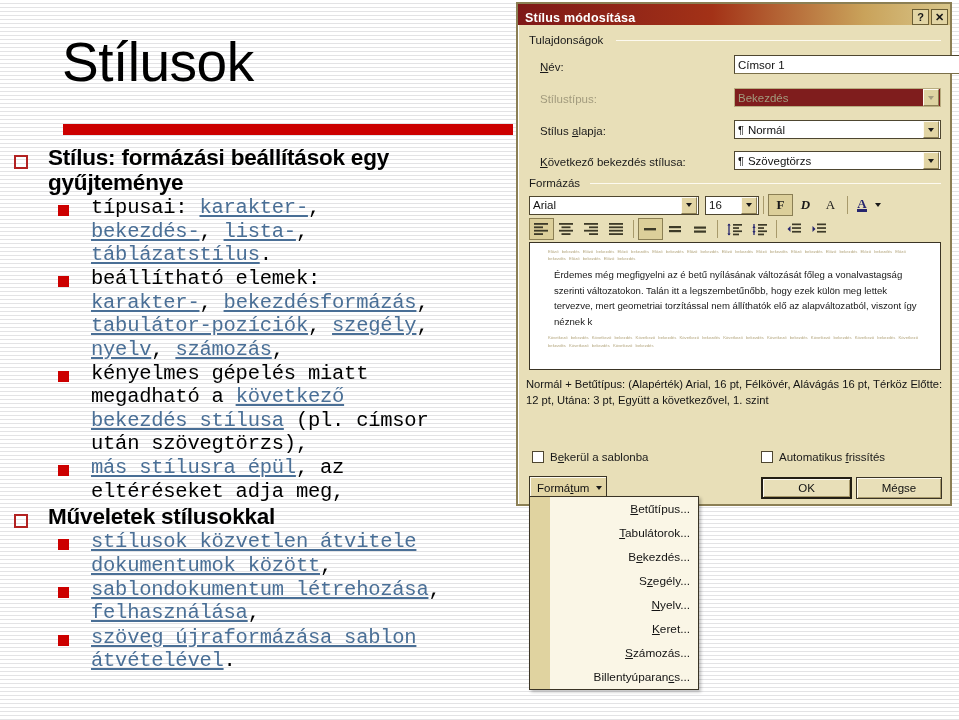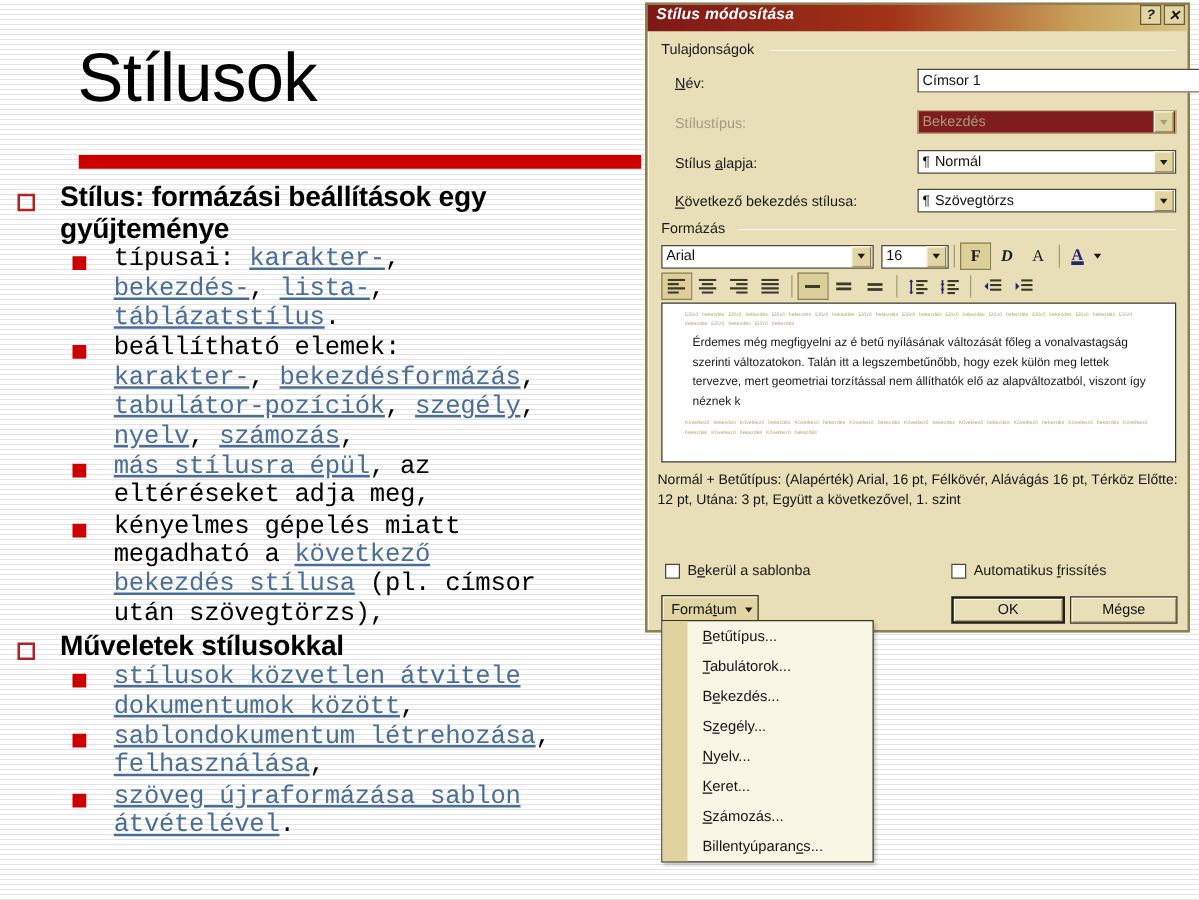--- a/index.html
+++ b/index.html
@@ -105,23 +105,22 @@
     border: 2px solid #8B7F54;
     box-shadow: 1px 1px 0 #ffffff inset;
     font-size: 11px;
     color: #1a1a1a;
   }
 
   #titlebar {
     height: 21px;
     background: linear-gradient(to right, #7E1818 0%, #A33217 45%, #C9A25A 80%, #D8C68A 100%);
     display: flex;
-    align-items: flex-start;
+    align-items: flex-end;
     padding: 0 2px 0 7px;
-    font-style: italic;
   }
   #titlebar-text {
     color: #ffffff;
     font-weight: bold;
     font-size: 12.5px;
     letter-spacing: 0.2px;
     flex: 1;
   }
   .tb-btn {
     width: 17px; height: 16px;
@@ -305,25 +304,26 @@
     z-index: 50;
   }
   #menu-gutter {
     position: absolute;
     left: 0; top: 0;
     width: 20px; height: 100%;
     background: #E0D3A0;
   }
   .mi {
     position: relative;
-    padding: 4px 8px 4px 32px;
+    padding: 4px 8px 4px 46px;
     font-size: 11.8px;
     color: #141414;
     line-height: 16px;
     white-space: nowrap;
+    text-align: right;
   }
   .mi u { text-decoration: underline; }
 </style>
 </head>
 <body>
 
 <div id="slide">
 
   <div id="slide-title">Stílusok</div>
 
@@ -341,26 +341,26 @@
       <div class="lvl2-text">típusai: <span class="lk">karakter-</span>, <span class="lk">bekezdés-</span>, <span class="lk">lista-</span>, <span class="lk">táblázatstílus</span>.</div>
     </div>
 
     <div class="lvl2">
       <div class="bullet-sq"></div>
       <div class="lvl2-text">beállítható elemek: <span class="lk">karakter-</span>, <span class="lk">bekezdésformázás</span>, <span class="lk">tabulátor-pozíciók</span>, <span class="lk">szegély</span>, <span class="lk">nyelv</span>, <span class="lk">számozás</span>,</div>
     </div>
 
     <div class="lvl2">
       <div class="bullet-sq"></div>
+      <div class="lvl2-text">kényelmes gépelés miatt megadható a <span class="lk">következő bekezdés stílusa</span> (pl. címsor után szövegtörzs),</div>
+    </div>
+
+    <div class="lvl2">
+      <div class="bullet-sq"></div>
       <div class="lvl2-text"><span class="lk">más stílusra épül</span>, az eltéréseket adja meg,</div>
-    </div>
-
-    <div class="lvl2">
-      <div class="bullet-sq"></div>
-      <div class="lvl2-text">kényelmes gépelés miatt megadható a <span class="lk">következő bekezdés stílusa</span> (pl. címsor után szövegtörzs),</div>
     </div>
 
     <div class="lvl1">
       <div class="bullet-box"></div>
       <div class="lvl1-text">Műveletek stílusokkal</div>
     </div>
 
     <div class="lvl2">
       <div class="bullet-sq"></div>
       <div class="lvl2-text"><span class="lk">stílusok közvetlen átvitele dokumentumok között</span>,</div>

